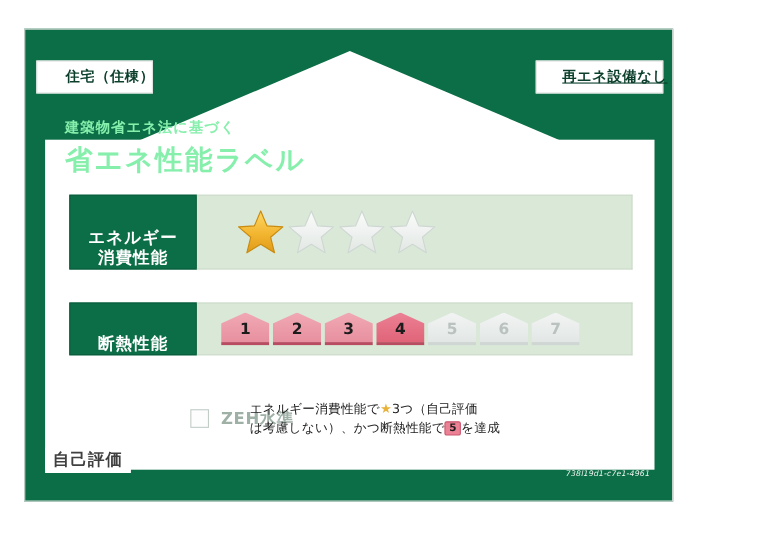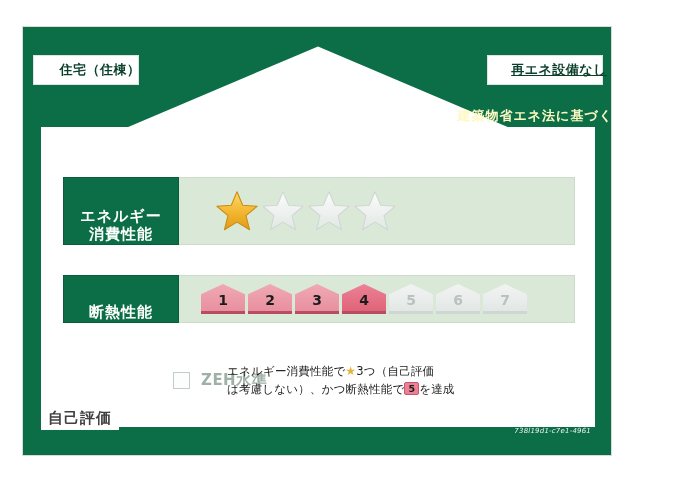--- a/index.html
+++ b/index.html
@@ -53,23 +53,24 @@
     padding-left: 28px;
   }
   #tab-building-type { left: 10px;  top: 28px; width: 106px; height: 30px; }
   #tab-renewable     { right: 8px;  top: 28px; width: 116px; height: 30px; text-decoration: underline; }
 
   
   #title-block {
     position: absolute;
     left: 0; top: 80px;
     width: 590px;
-    text-align: right;
-    color: #fef9c3;
+    text-align: left;
+    color: #86efac;
     pointer-events: none;
+    padding-left: 36px;
   }
   #title-sub {
     font-size: 13px;
     font-weight: bold;
     letter-spacing: 1px;
     margin-bottom: 4px;
   }
   #title-main {
     font-size: 25px;
     font-weight: bold;
@@ -253,20 +254,21 @@
 
   <div id="roof-cut"></div>
   <div id="body-panel"></div>
 
   <div class="corner-tab" id="tab-building-type">住宅（住棟）</div>
 
   <div class="corner-tab" id="tab-renewable">再エネ設備なし</div>
 
   <div id="title-block">
     <div id="title-sub">建築物省エネ法に基づく</div>
+    <div id="title-main">省エネ性能ラベル</div>
   </div>
 
   <div class="metric-row" id="row-energy">
     <div class="metric-label">
       <span>
         <span>エネルギー</span><br>
         <span>消費性能</span>
       </span>
     </div>
     <div class="metric-value">

